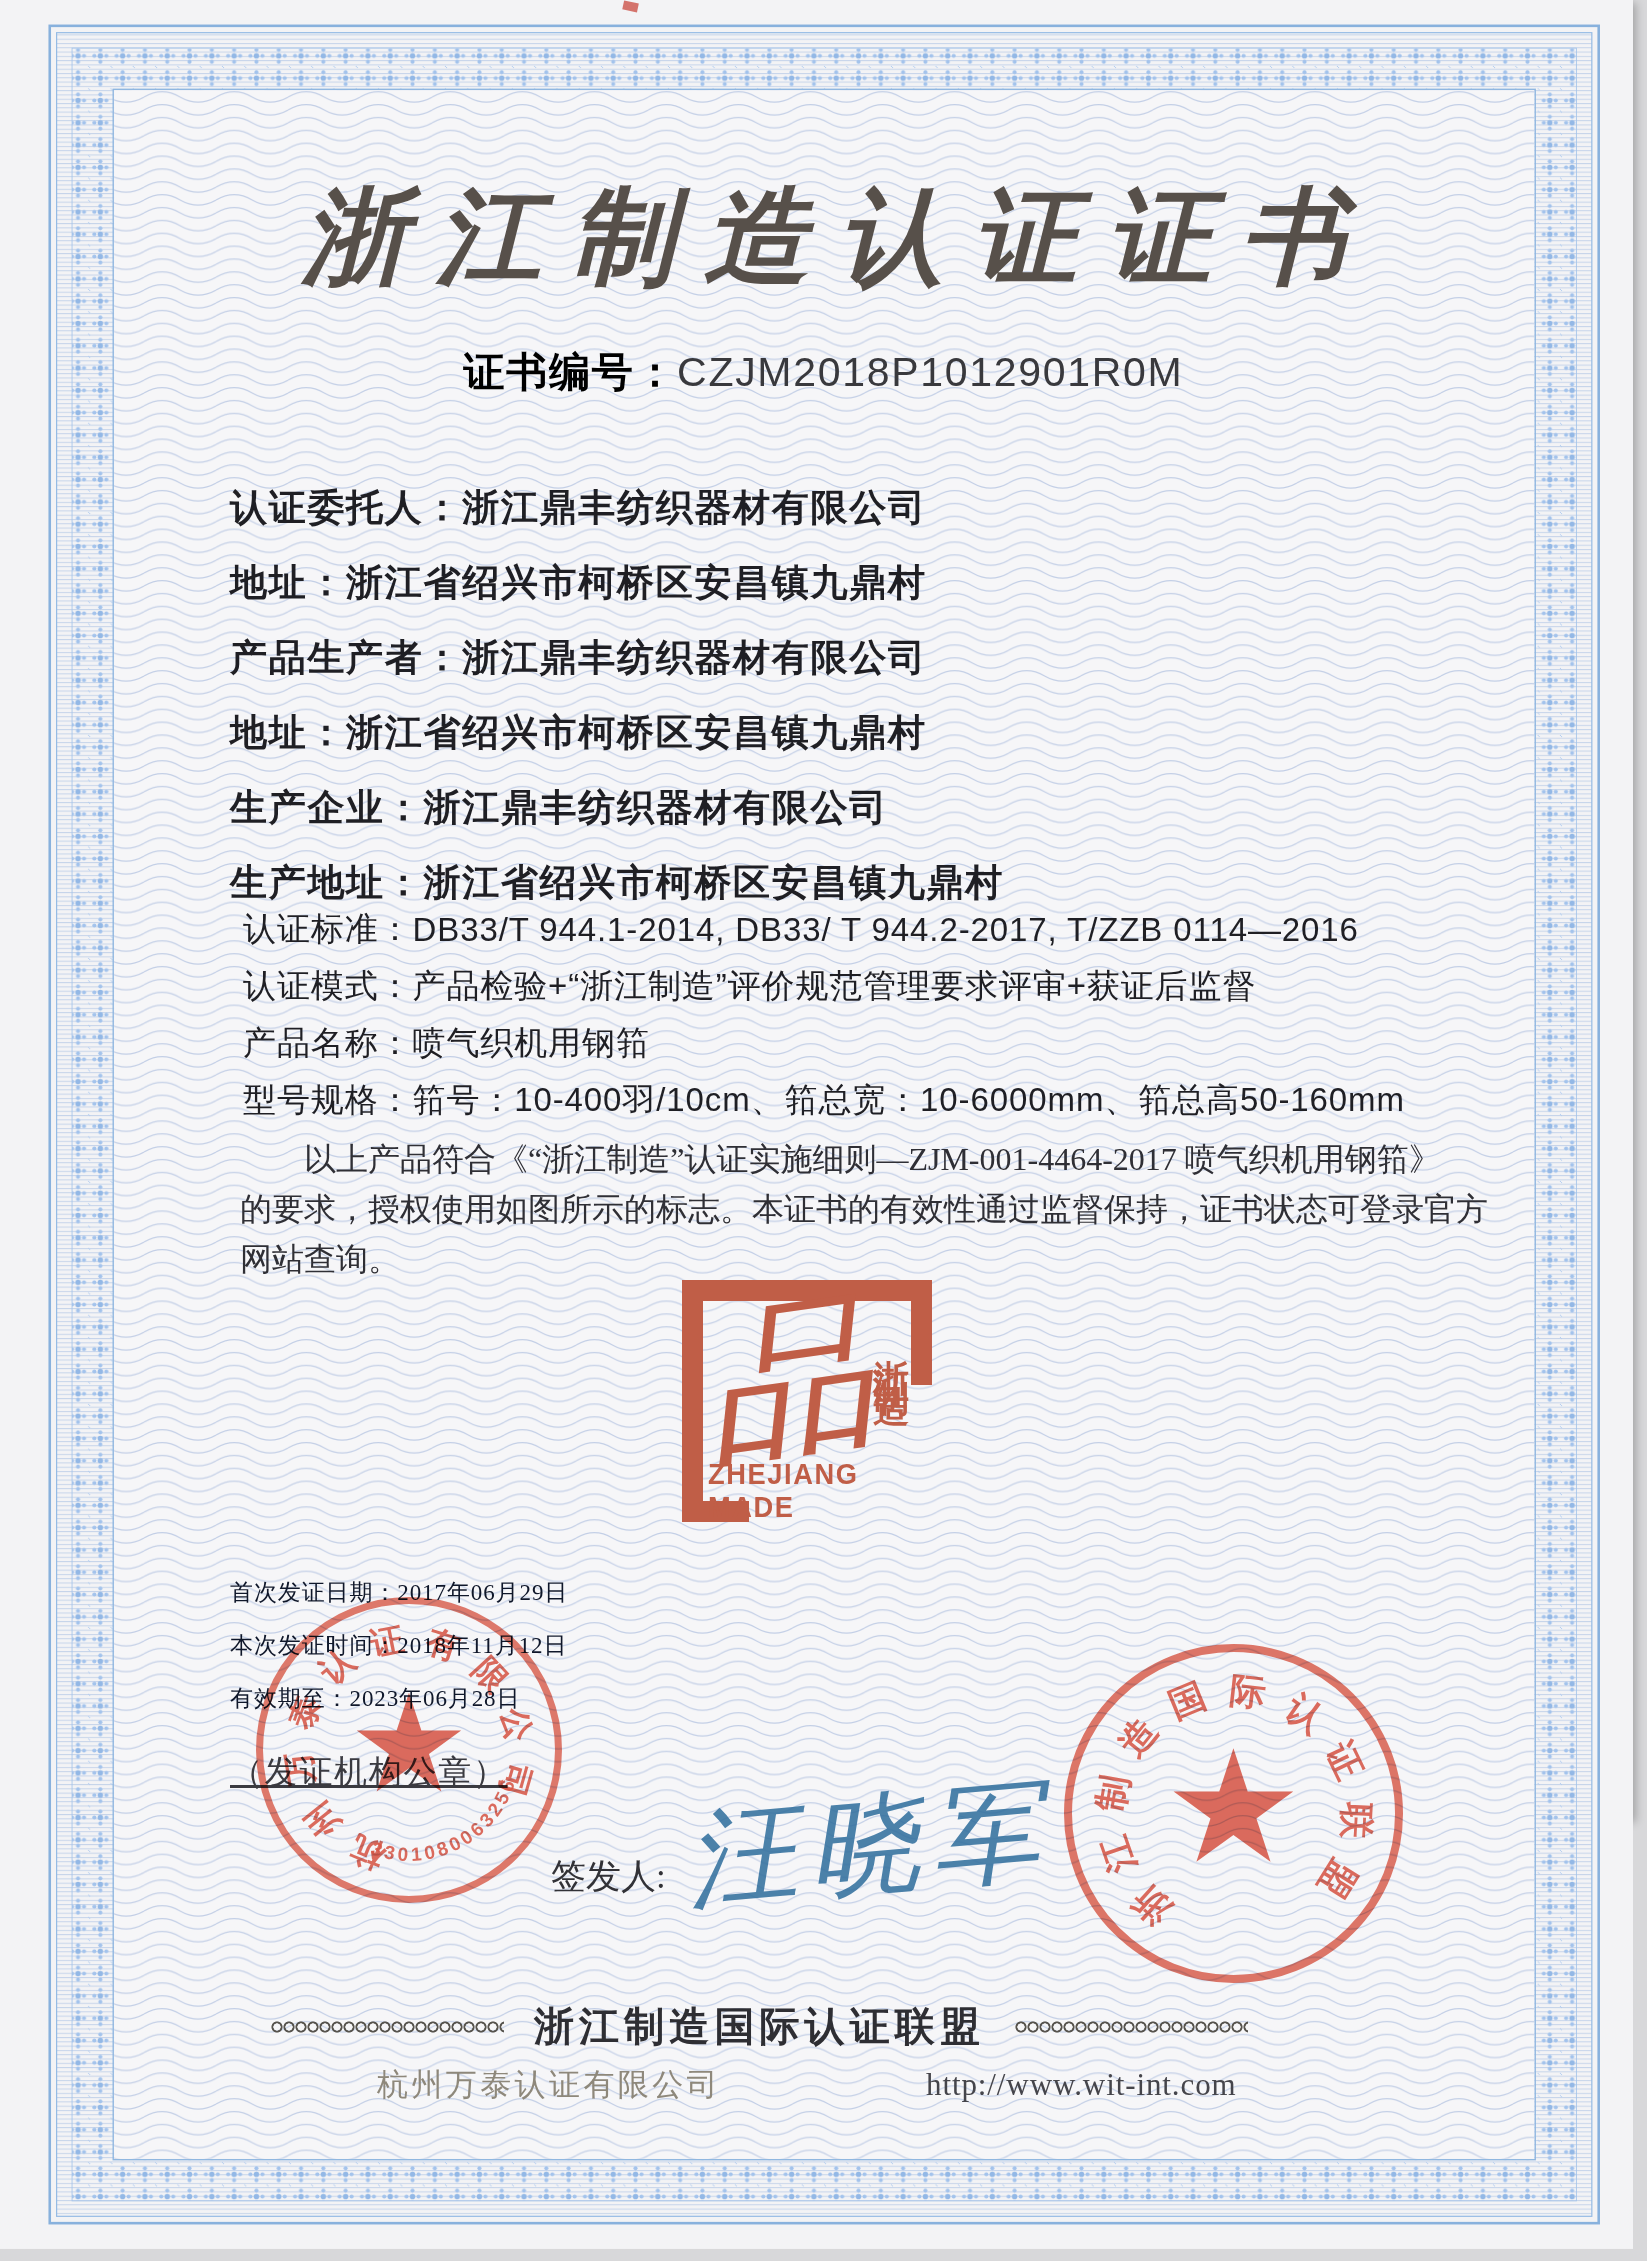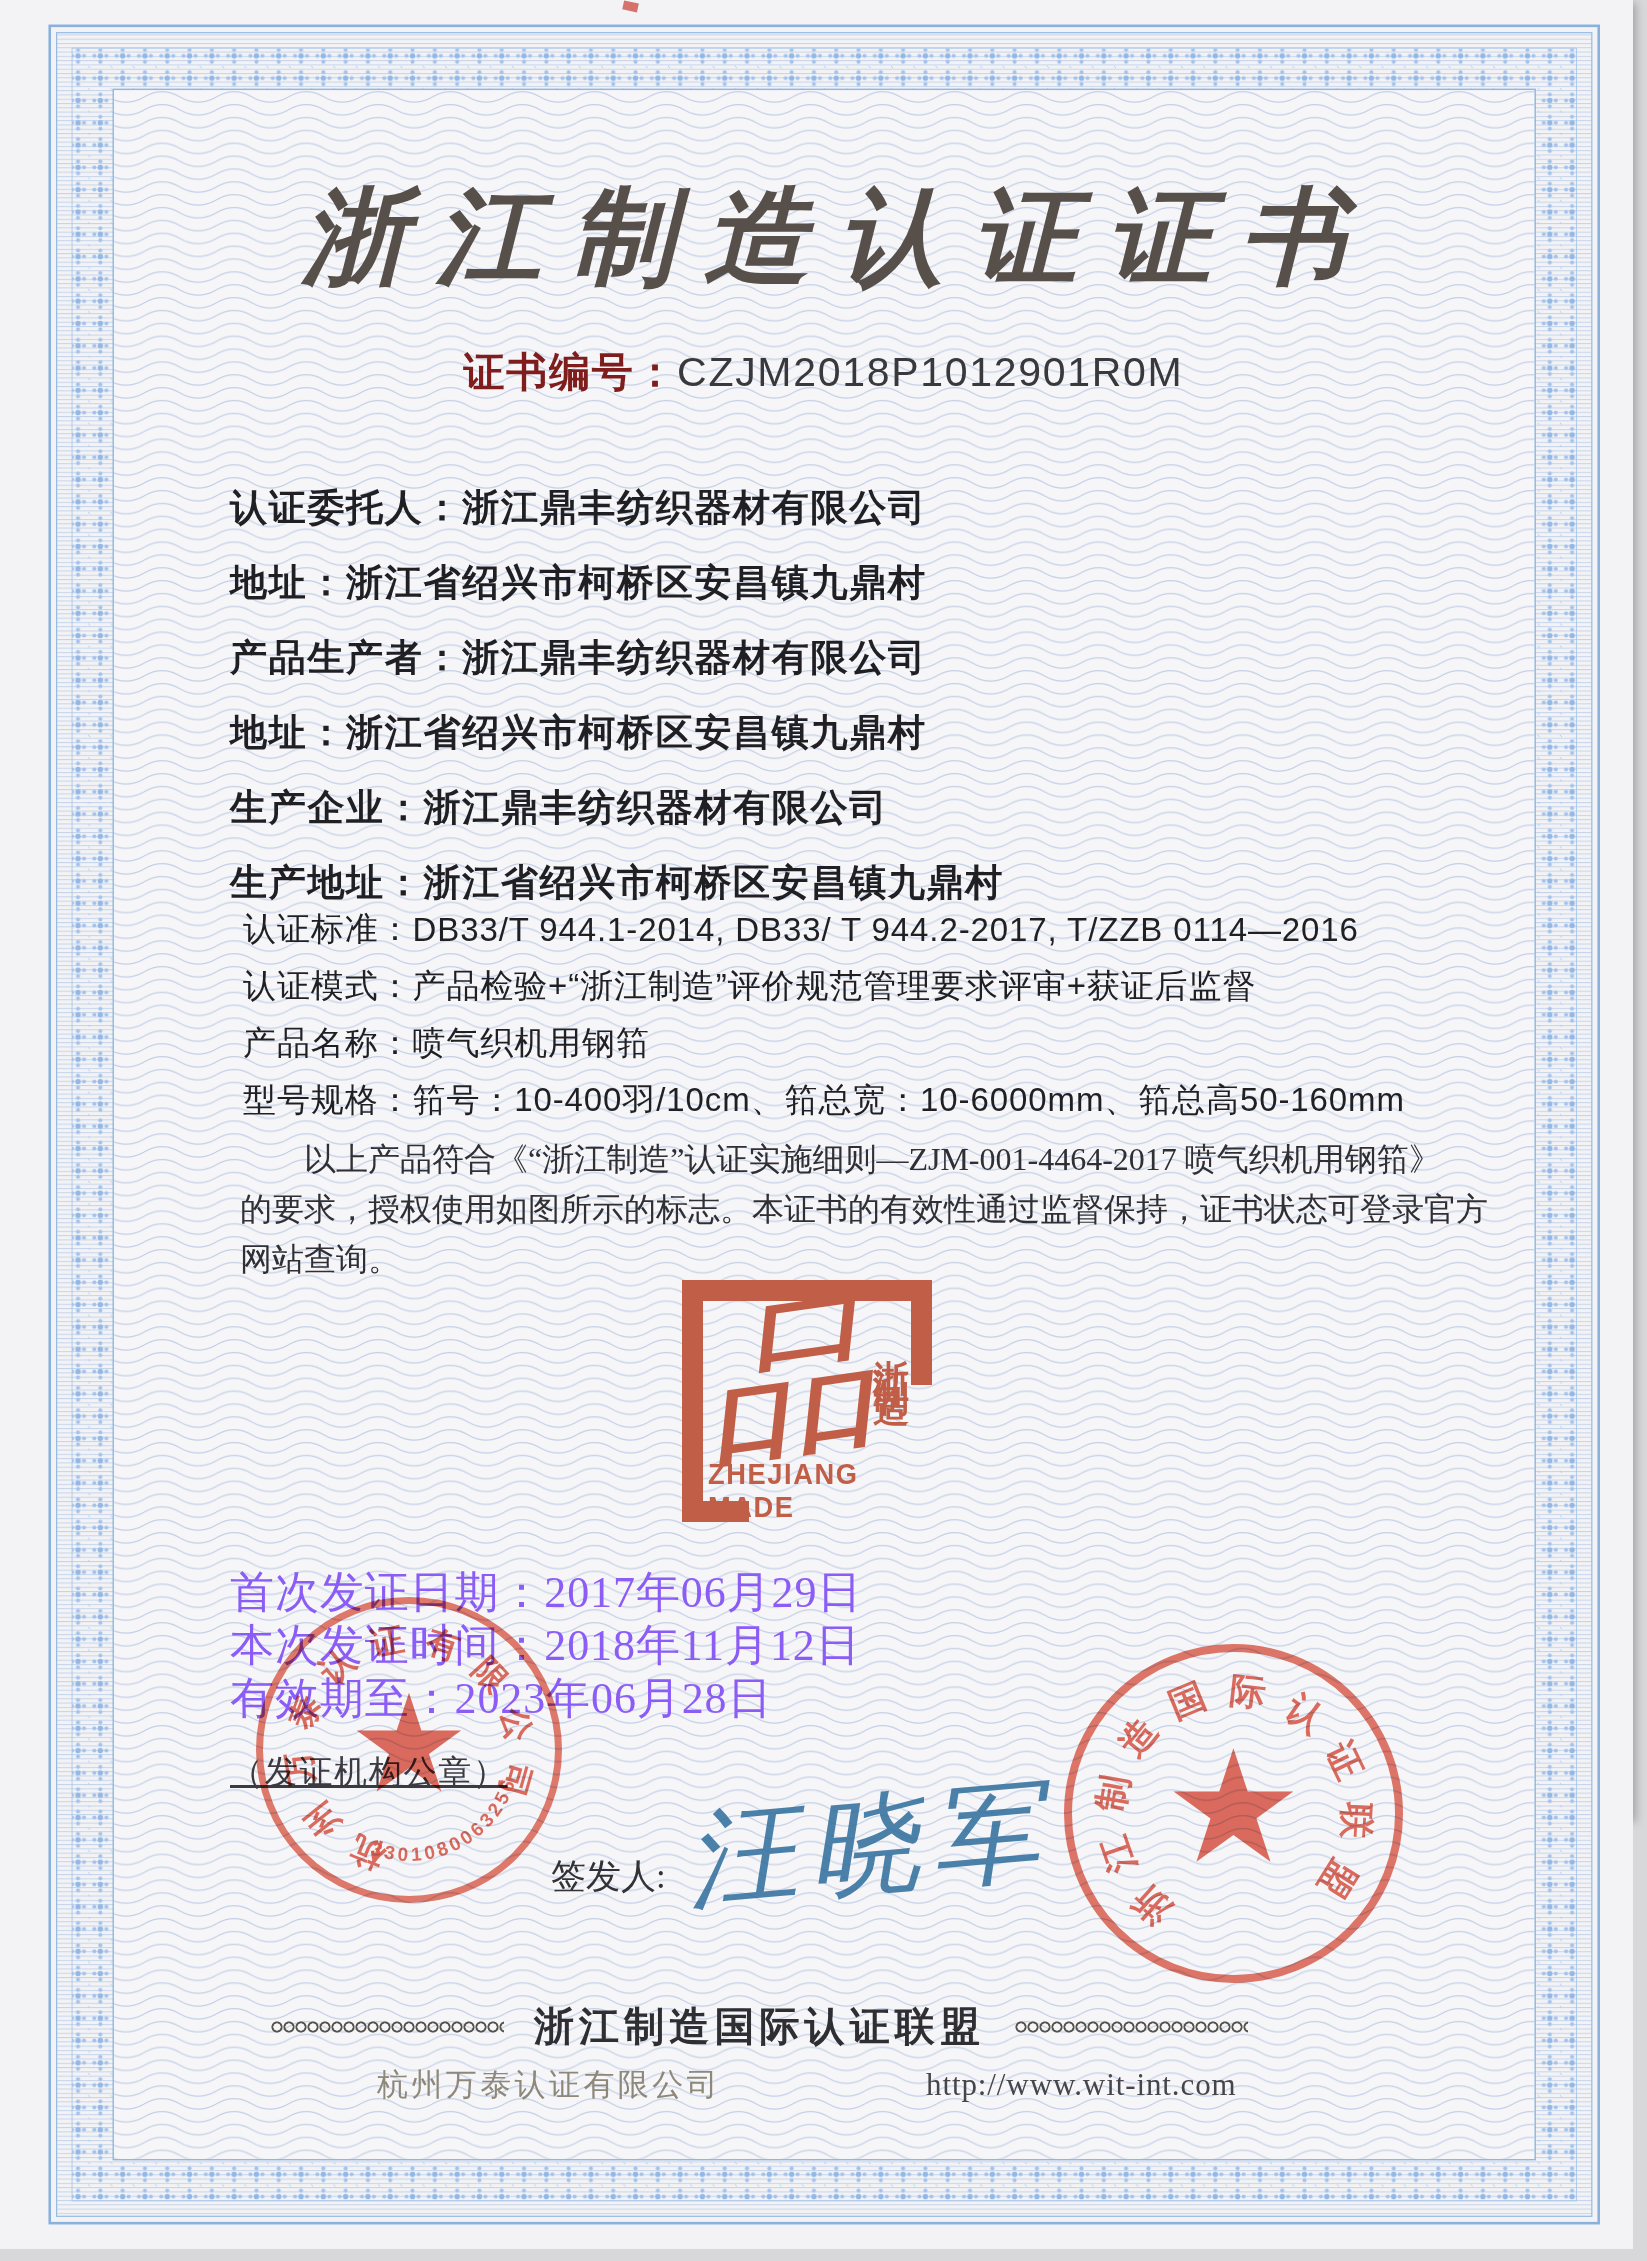--- a/index.html
+++ b/index.html
@@ -10,21 +10,21 @@
   .content{position:absolute;inset:0;z-index:1;}
 
   .scan-mark{position:absolute;left:623px;top:1.7px;width:15.4px;height:9.4px;background:#c9483e;opacity:.75;transform:rotate(12deg);}
 
   .title{position:absolute;left:0;top:168px;width:1647px;text-align:center;
     font-family:"DejaVu Serif","Liberation Serif",serif;font-weight:700;font-style:italic;
     font-size:105px;letter-spacing:29px;text-indent:29px;color:#57504a;}
 
   .certno{position:absolute;left:0;top:345px;width:1647px;text-align:center;
     font-family:"Liberation Sans",sans-serif;font-size:41px;color:#39393d;letter-spacing:1.7px;}
-  .certno .lbl{font-weight:700;color:#7f1d1d;}
+  .certno .lbl{font-weight:700;color:#000000;}
 
   .fields{position:absolute;left:230px;top:470px;}
   .frow{height:75px;display:flex;align-items:center;
     font-family:"Liberation Sans",sans-serif;font-weight:700;font-size:37px;color:#1f1f24;letter-spacing:1.7px;}
 
   .details{position:absolute;left:243px;top:901px;}
   .drow{height:57px;display:flex;align-items:center;
     font-family:"Liberation Sans",sans-serif;font-weight:400;font-size:33px;color:#1f1f24;letter-spacing:0.9px;}
 
   .statement{position:absolute;left:240px;top:1134px;width:1268px;
@@ -40,21 +40,21 @@
   .logo .bar-right{right:0;top:0;width:20.6px;height:105px;}
   .logo .bar-foot{left:0;bottom:0;width:67px;height:20.6px;}
   .logo .glyph{position:absolute;left:22px;top:15.4px;font-size:168px;line-height:1;
     color:#c05e47;font-family:"DejaVu Serif",serif;font-style:italic;transform:rotate(-8deg);}
   .logo .side{position:absolute;right:17px;top:50px;writing-mode:vertical-rl;
     font-family:"Liberation Sans",sans-serif;font-weight:700;font-size:36px;letter-spacing:10.3px;color:#c05e47;}
   .logo .caption{position:absolute;left:26px;bottom:-1.7px;font-family:"Liberation Sans",sans-serif;
     font-weight:700;font-size:29px;letter-spacing:1.7px;color:#c05e47;transform:scaleX(.94);transform-origin:left;}
 
   .dates{position:absolute;left:230px;top:1566px;}
-  .datrow{height:53px;display:flex;align-items:center;font-size:44px;color:#8b5cf6;letter-spacing:0.9px;}
+  .datrow{height:53px;display:flex;align-items:center;font-size:23px;color:#0f172a;letter-spacing:0.9px;}
   .dates-note{position:absolute;left:230px;top:1750px;font-size:33px;color:#3a3a40;letter-spacing:1.7px;text-decoration:underline;}
 
   .signer-label{position:absolute;left:551px;top:1853px;font-size:35px;color:#323237;}
   .signature{position:absolute;left:686px;top:1772px;font-size:110px;color:#2e6d9c;opacity:.85;
     font-style:italic;transform:rotate(-5deg);letter-spacing:12px;white-space:nowrap;}
 
   
   .seal{position:absolute;border-radius:50%;mix-blend-mode:multiply;opacity:.9;z-index:2;}
   .seal-left{left:256px;top:1597px;width:292px;height:292px;border:7.7px solid rgba(219,72,52,.8);}
   .seal-right{left:1064px;top:1644px;width:323px;height:323px;border:8.6px solid rgba(219,72,52,.82);}

